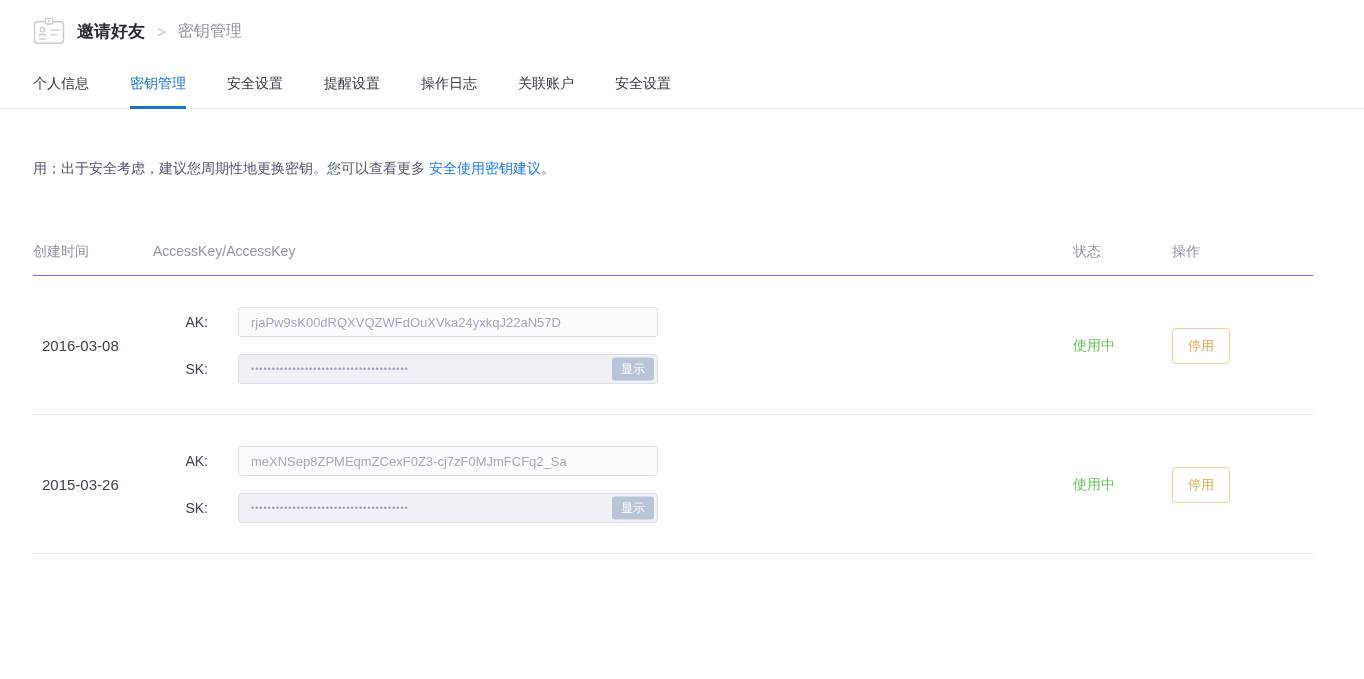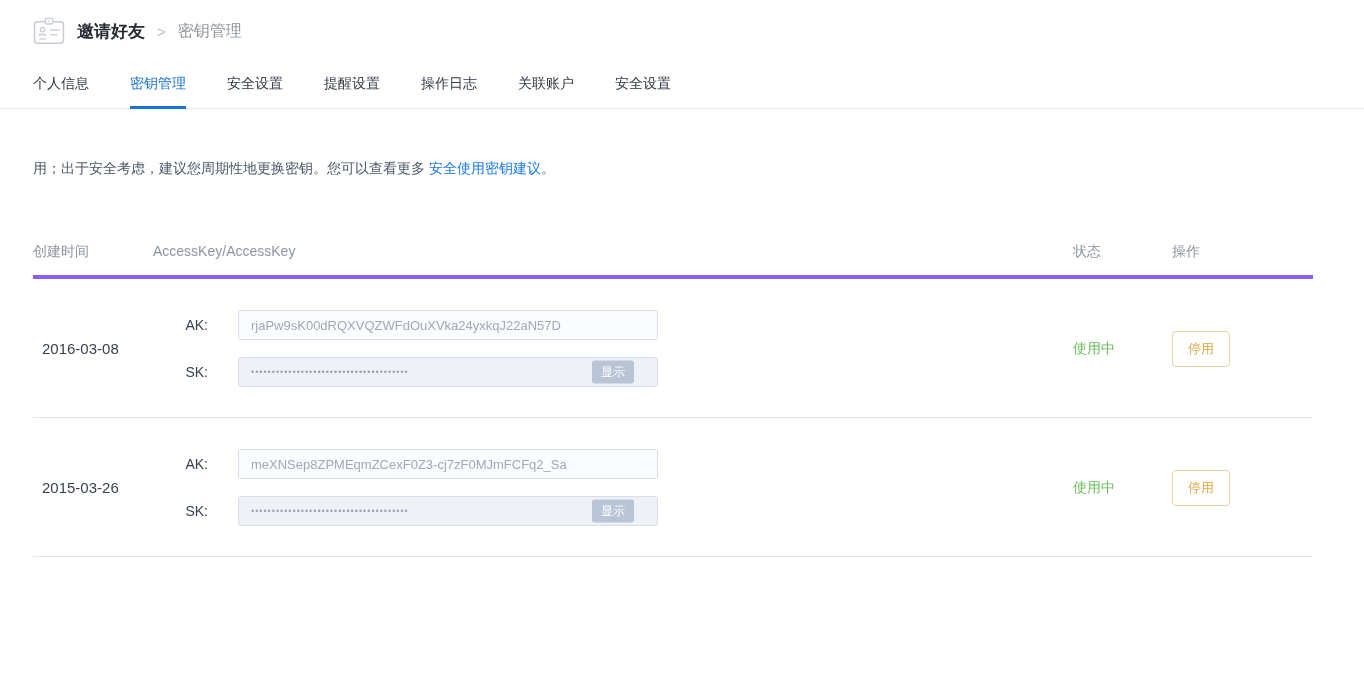--- a/index.html
+++ b/index.html
@@ -22,42 +22,42 @@
   .tab.active::after { content:""; position:absolute; left:0; right:0; bottom:-1px;
          height:3px; background:#1a73d1; }
 
   
   .content { padding-left:33px; }
   .desc { margin-top:45px; font-size:14px; line-height:29px; color:#4c5766; }
   .desc-link { color:#1a7af0; text-decoration:none; cursor:pointer; }
 
   
   .table { margin-top:60px; width:1280px; }
-  .thead { display:flex; padding-bottom:14px; border-bottom:4px solid #8b5cf6;
+  .thead { display:flex; padding-bottom:14px; border-bottom:1px solid #8b5cf6;
            color:#8c95a3; font-size:14px; }
   .trow { display:flex; border-bottom:1px solid #e2e5ea; padding:31px 0 30px; }
   .col-date { width:120px; }
   .col-keys { width:910px; }
   .col-status { width:101px; padding-left:10px; }
   .col-action { width:149px; padding-left:8px; }
   .trow .col-date { display:flex; align-items:center; padding-left:9px;
            font-size:15px; color:#39424e; }
   .trow .col-status { display:flex; align-items:center; color:#67bf58; font-size:14px; }
   .trow .col-action { display:flex; align-items:center; }
 
   .keyline { display:flex; align-items:center; }
   .keyline + .keyline { margin-top:17px; }
   .key-label { width:55px; text-align:right; margin-right:30px; font-size:14px; color:#39424e; }
   .key-input { width:420px; height:30px; border:1px solid #d9dfe8; border-radius:3px;
            background:#fbfcfe; color:#9fa9ba; font-size:13px; padding:0 12px;
            font-family:"Liberation Sans", sans-serif; outline:none; }
   .sk-wrap { position:relative; width:420px; }
   .sk-input { width:420px; background:#eef1f6; letter-spacing:1px; font-size:9px;
            color:#98a4b6; padding-right:56px; }
-  .show-btn { position:absolute; right:24px; top:50%; transform:translateY(-50%);
+  .show-btn { position:absolute; right:4px; top:50%; transform:translateY(-50%);
            background:#b9c4d6; color:#fff; font-size:12px; border:none; border-radius:3px;
            padding:3px 9px; cursor:pointer; font-family:"Liberation Sans", sans-serif; }
   .stop-btn { background:#fff; border:1px solid #edd09e; color:#e2a649; border-radius:4px;
            font-size:13px; padding:8px 15px; cursor:pointer;
            font-family:"Liberation Sans", sans-serif; }
 </style>
 </head>
 <body>
 
 <div class="breadcrumb">

